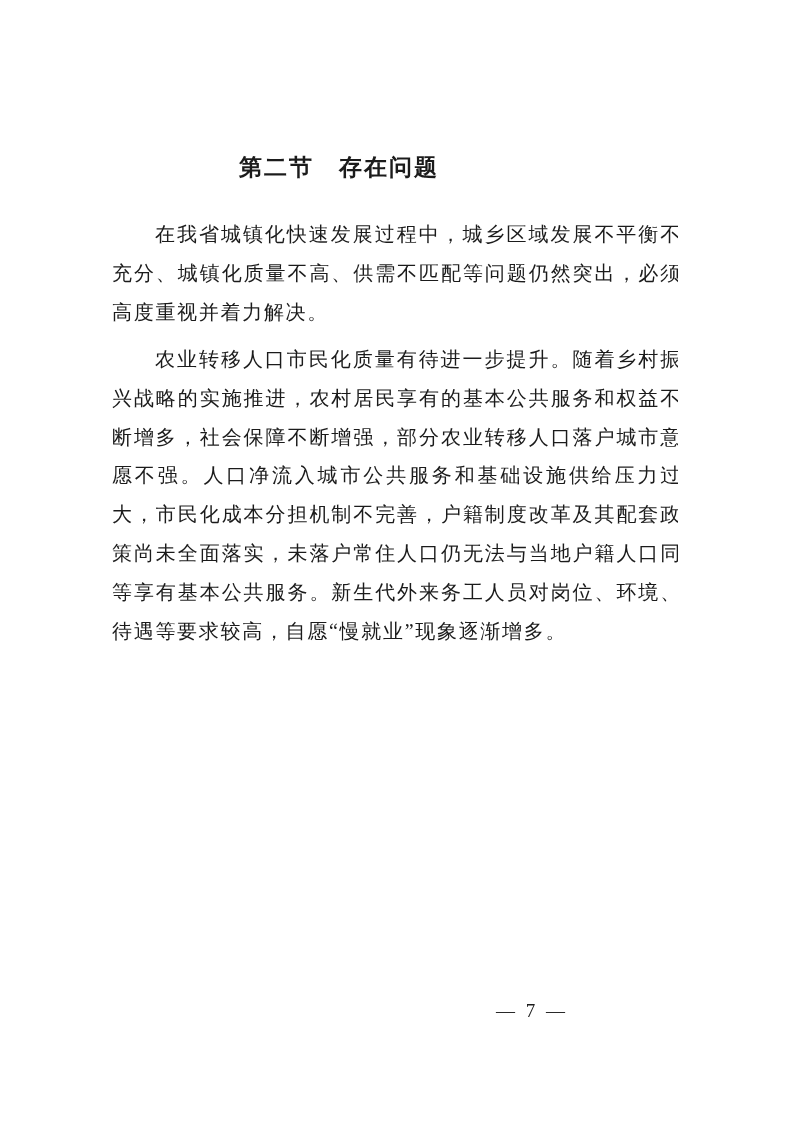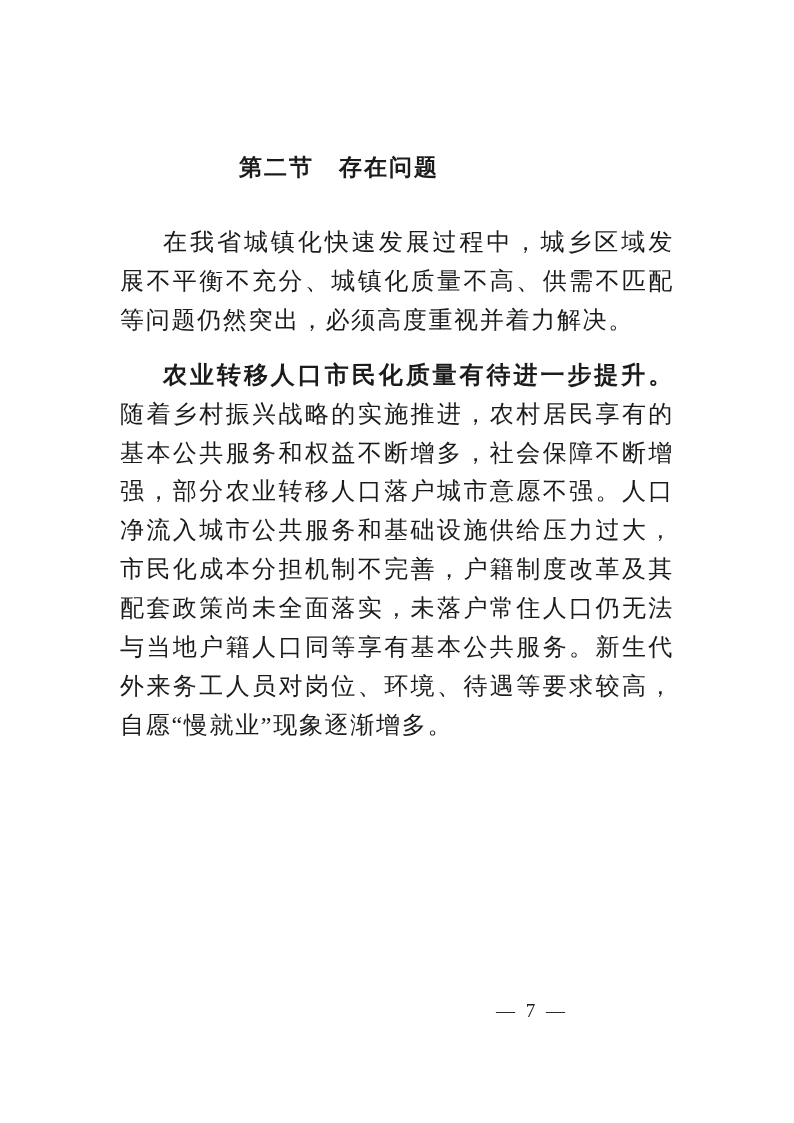--- a/index.html
+++ b/index.html
@@ -32,33 +32,33 @@
     letter-spacing:2px;
     color:var(--text-color);
   }
   .body-text{
     position:absolute;
     top:207px;
     left:104px;
     width:586px;
   }
   .body-text p{
-    margin:16px;
+    margin:8px;
     padding:0;
-    font-size:24px;
+    font-size:20px;
     line-height:38.9px;
     letter-spacing:1.7px;
     text-align:justify;
     text-justify:inter-ideograph;
     text-indent:43px;
     word-break:break-all;
     color:var(--text-color);
   }
   .para-lead{
-    font-weight:bold;
+    font-weight:normal;
   }
   .page-number{
     position:absolute;
     top:1000px;
     right:110px;
     font-size:19px;
     letter-spacing:3px;
     color:var(--text-color);
   }
 </style>

